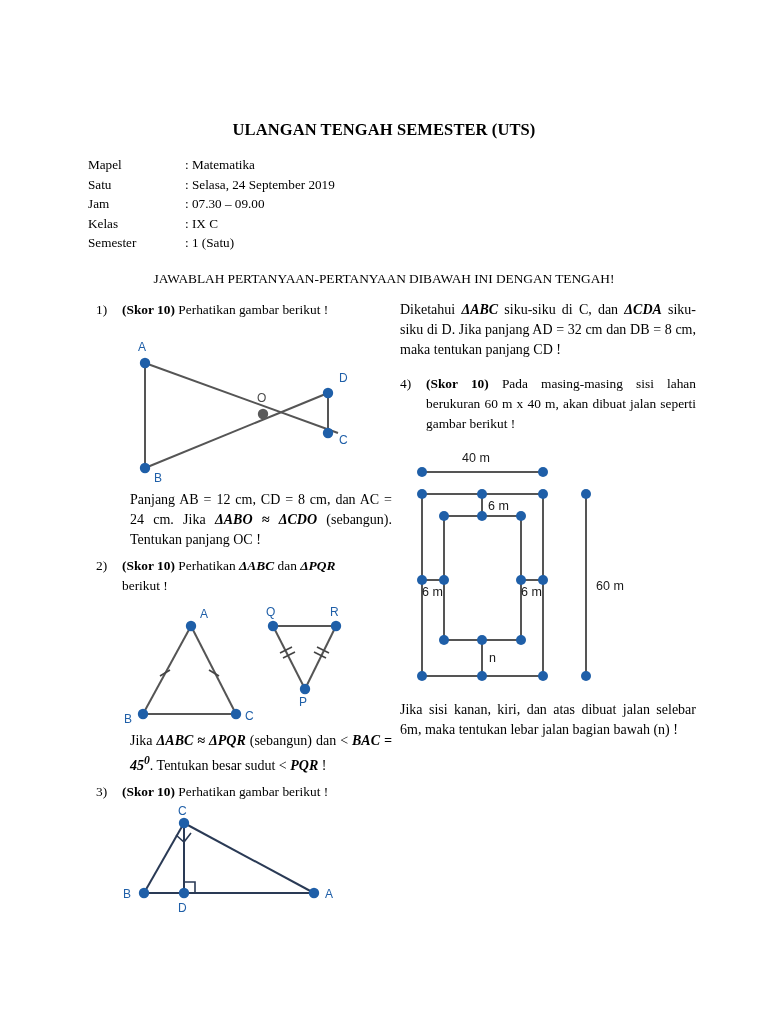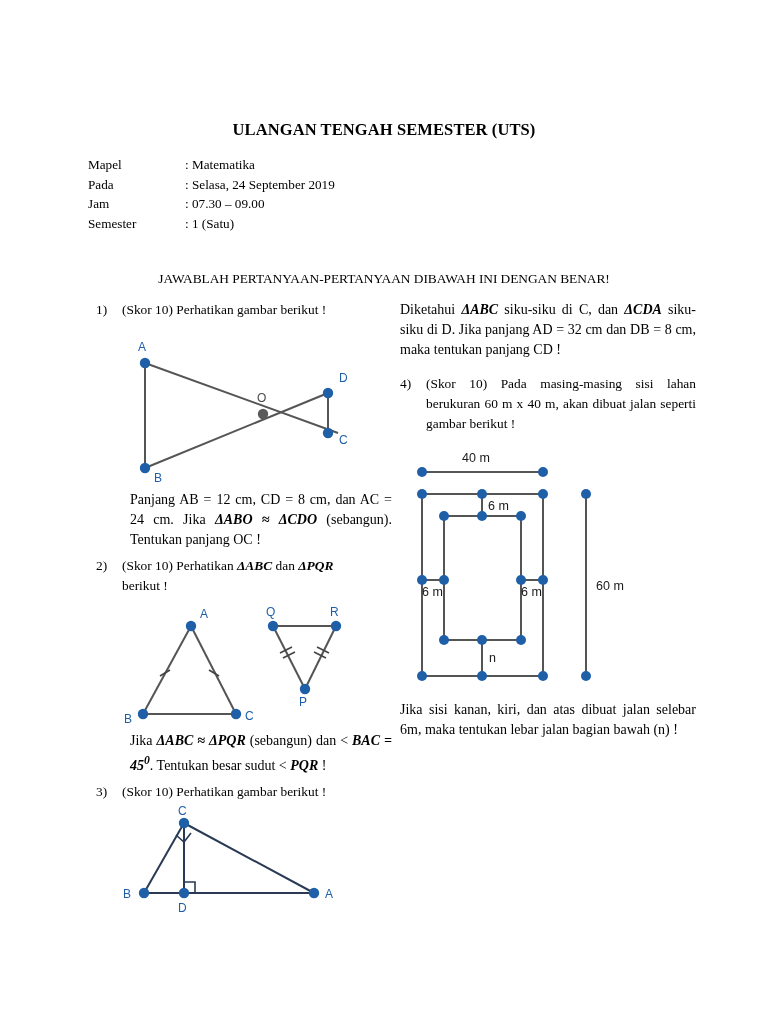--- a/index.html
+++ b/index.html
@@ -72,21 +72,21 @@
   }
   .qnum {
     width: 26px;
     flex: 0 0 26px;
     text-align: left;
   }
   .qbody {
     flex: 1;
     text-align: justify;
   }
-  .skor { font-weight: normal; }
+  .skor { font-weight: bold; }
   .mathit {
     font-style: italic;
     font-weight: bold;
     font-family: "Liberation Serif", serif;
   }
   .para {
     font-size: 14px;
     line-height: 20px;
     text-align: justify;
   }
@@ -121,34 +121,38 @@
 <div class="page">
 
   <div class="doc-title">ULANGAN TENGAH SEMESTER (UTS)</div>
 
   <div class="meta">
     <div class="meta-row">
       <span class="meta-label">Mapel</span>
       <span class="meta-value">: Matematika</span>
     </div>
     <div class="meta-row">
-      <span class="meta-label">Pada</span>
+      <span class="meta-label">Satu</span>
       <span class="meta-value">: Selasa, 24 September 2019</span>
     </div>
     <div class="meta-row">
       <span class="meta-label">Jam</span>
       <span class="meta-value">: 07.30 – 09.00</span>
     </div>
     <div class="meta-row">
+      <span class="meta-label">Kelas</span>
+      <span class="meta-value">: IX C</span>
+    </div>
+    <div class="meta-row">
       <span class="meta-label">Semester</span>
       <span class="meta-value">: 1 (Satu)</span>
     </div>
   </div>
 
-  <div class="instruction">JAWABLAH PERTANYAAN-PERTANYAAN DIBAWAH INI DENGAN BENAR!</div>
+  <div class="instruction">JAWABLAH PERTANYAAN-PERTANYAAN DIBAWAH INI DENGAN TENGAH!</div>
 
   <div class="col-left">
 
     <div class="qrow">
       <span class="qnum">1)</span>
       <span class="qbody"><span class="skor">(Skor 10)</span> <span>Perhatikan gambar berikut !</span></span>
     </div>
 
     <div class="fig">
       <svg width="296" height="170" viewBox="0 0 296 170" xmlns="http://www.w3.org/2000/svg">

